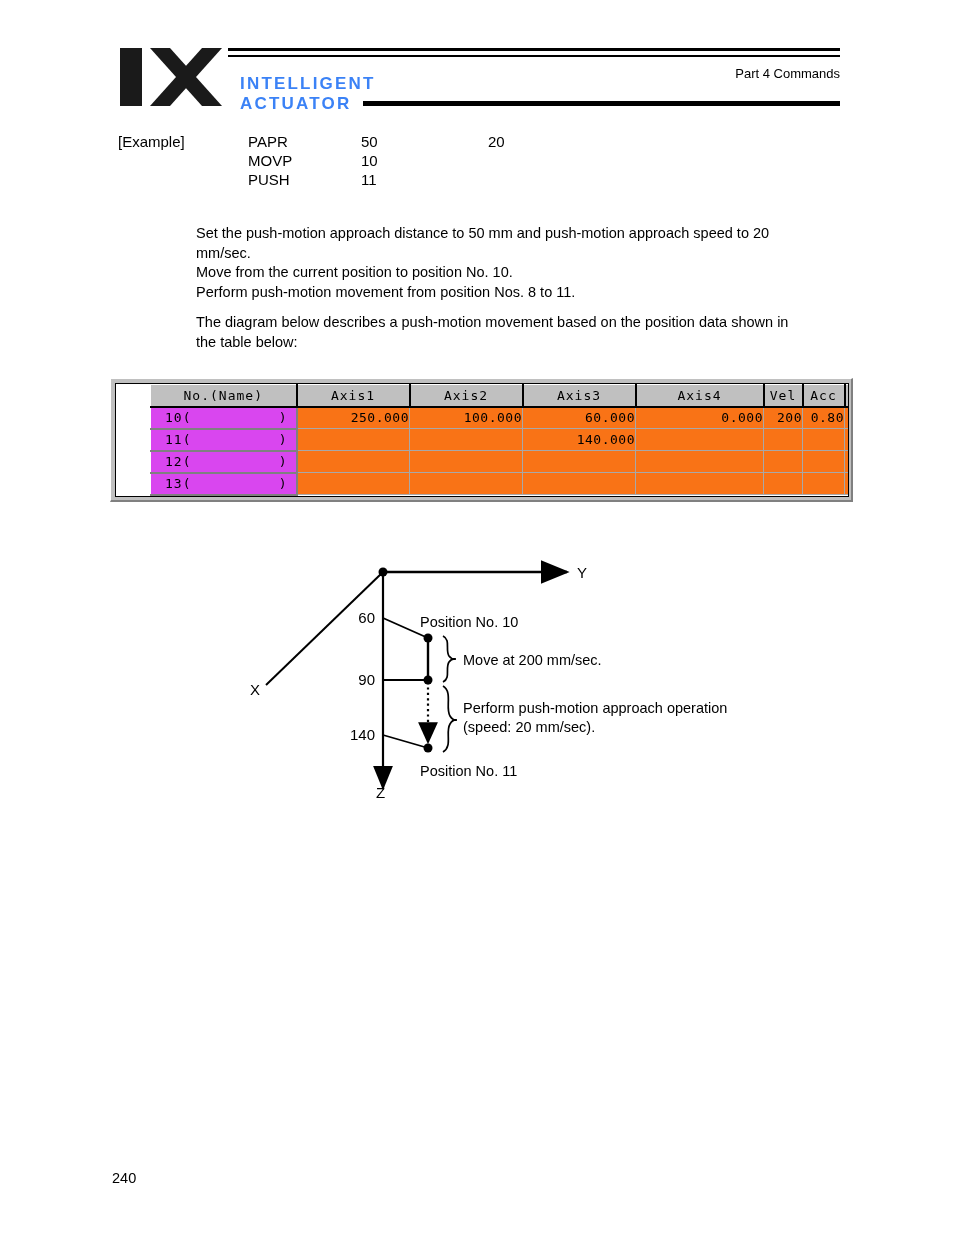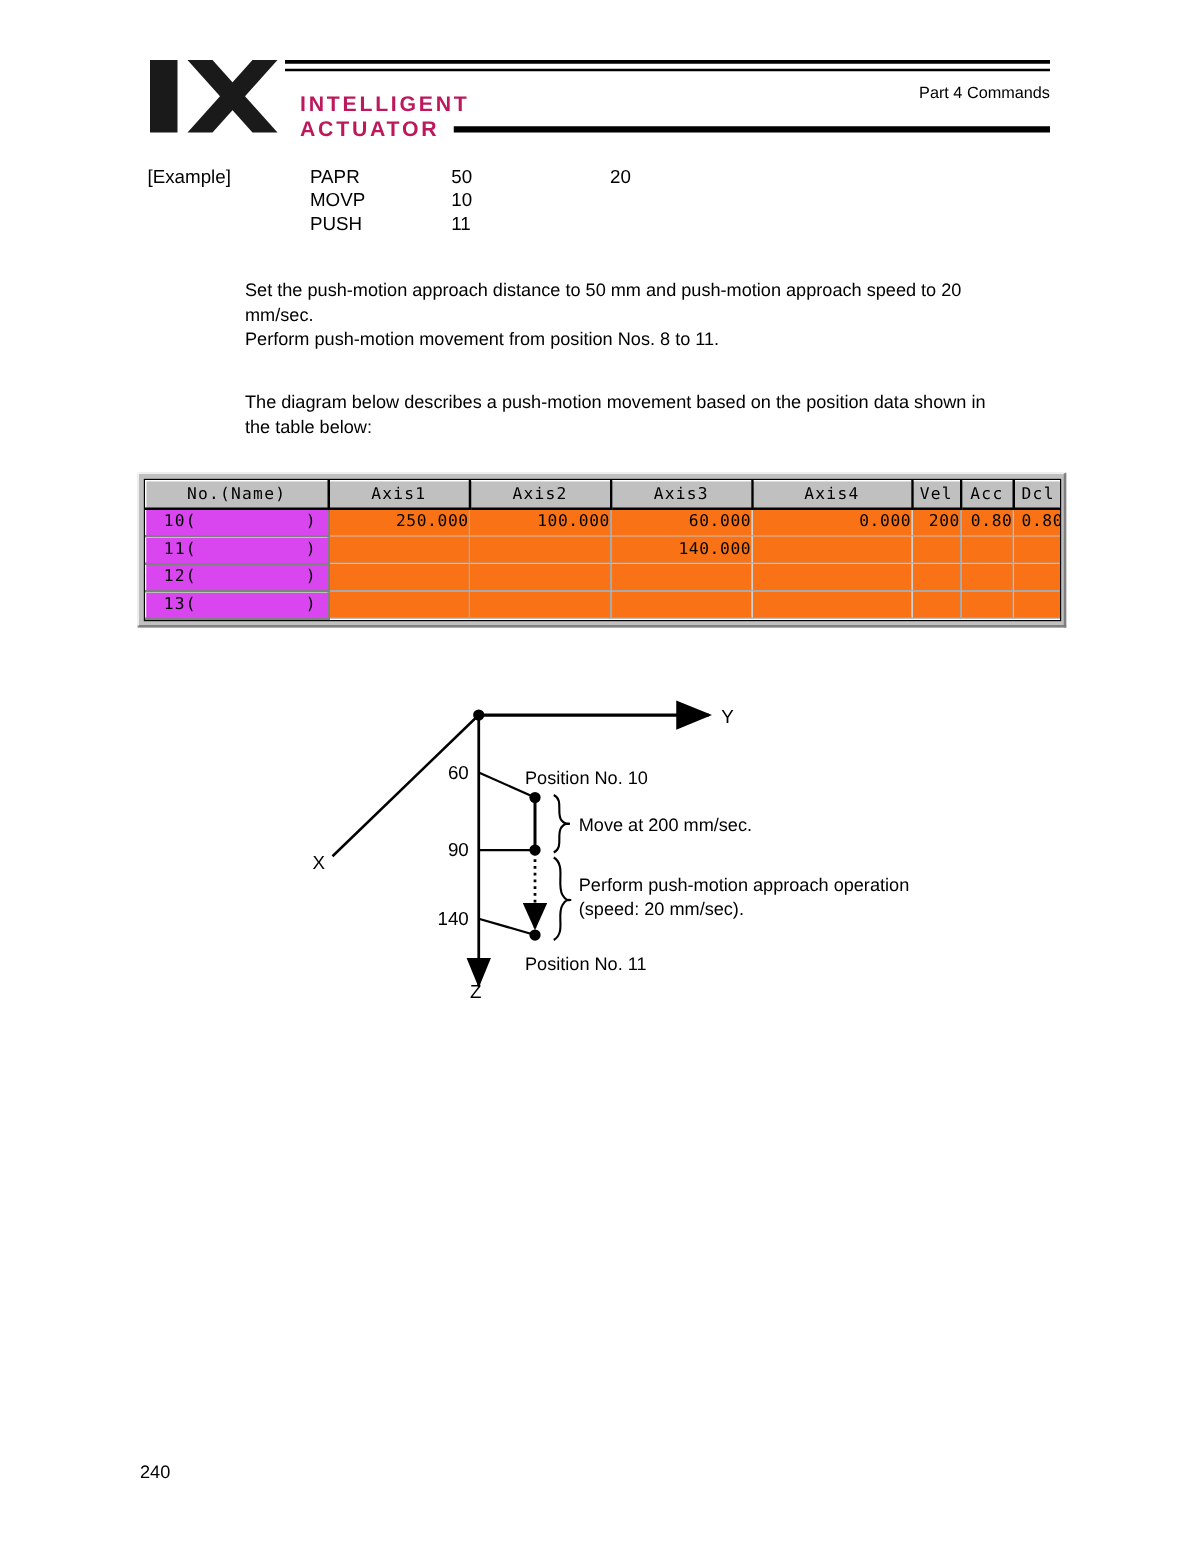--- a/index.html
+++ b/index.html
@@ -31,21 +31,21 @@
     width: 108px;
     height: 62px;
   }
   .logo-word {
     position: absolute;
     left: 122px;
     font-family: "Liberation Sans", sans-serif;
     font-weight: bold;
     font-size: 17px;
     letter-spacing: 2.2px;
-    color: #be185d;
+    color: #3b82f6;
     -webkit-text-stroke: 0px;
   }
   .logo-word.l1 { top: 30px; }
   .logo-word.l2 { top: 50px; }
   .hrule {
     position: absolute;
     background: #000000;
   }
   .hr-top1 { left: 110px; top: 4px;  width: 612px; height: 3px; }
   .hr-top2 { left: 110px; top: 11px; width: 612px; height: 2px; }
@@ -115,20 +115,21 @@
   #pos-table-inner {
     position: absolute;
     left: 4px;
     top: 4px;
     width: 734px;
     height: 114px;
     background: #ffffff;
     border: 1px solid #000000;
     box-sizing: border-box;
     overflow: hidden;
+    padding-left: 34px;
   }
   table.grid {
     border-collapse: collapse;
     table-layout: fixed;
     width: 732px;
     font-family: "DejaVu Sans Mono", monospace;
     font-size: 13px;
   }
   table.grid th, table.grid td {
     padding: 0;
@@ -254,20 +255,21 @@
       <span class="cmd-name">PUSH</span>
       <span class="cmd-a">11</span>
       <span class="cmd-b"></span>
     </div>
   </div>
 </div>
 
 <div class="para" id="para-1">
   <div>Set the push-motion approach distance to 50 mm and push-motion approach speed to 20</div>
   <div>mm/sec.</div>
+  <div>Move from the current position to position No. 10.</div>
   <div>Perform push-motion movement from position Nos. 8 to 11.</div>
 </div>
 
 <div class="para" id="para-2">
   <div>The diagram below describes a push-motion movement based on the position data shown in</div>
   <div>the table below:</div>
 </div>
 
 <div id="pos-table-frame">
   <div id="pos-table-inner">

